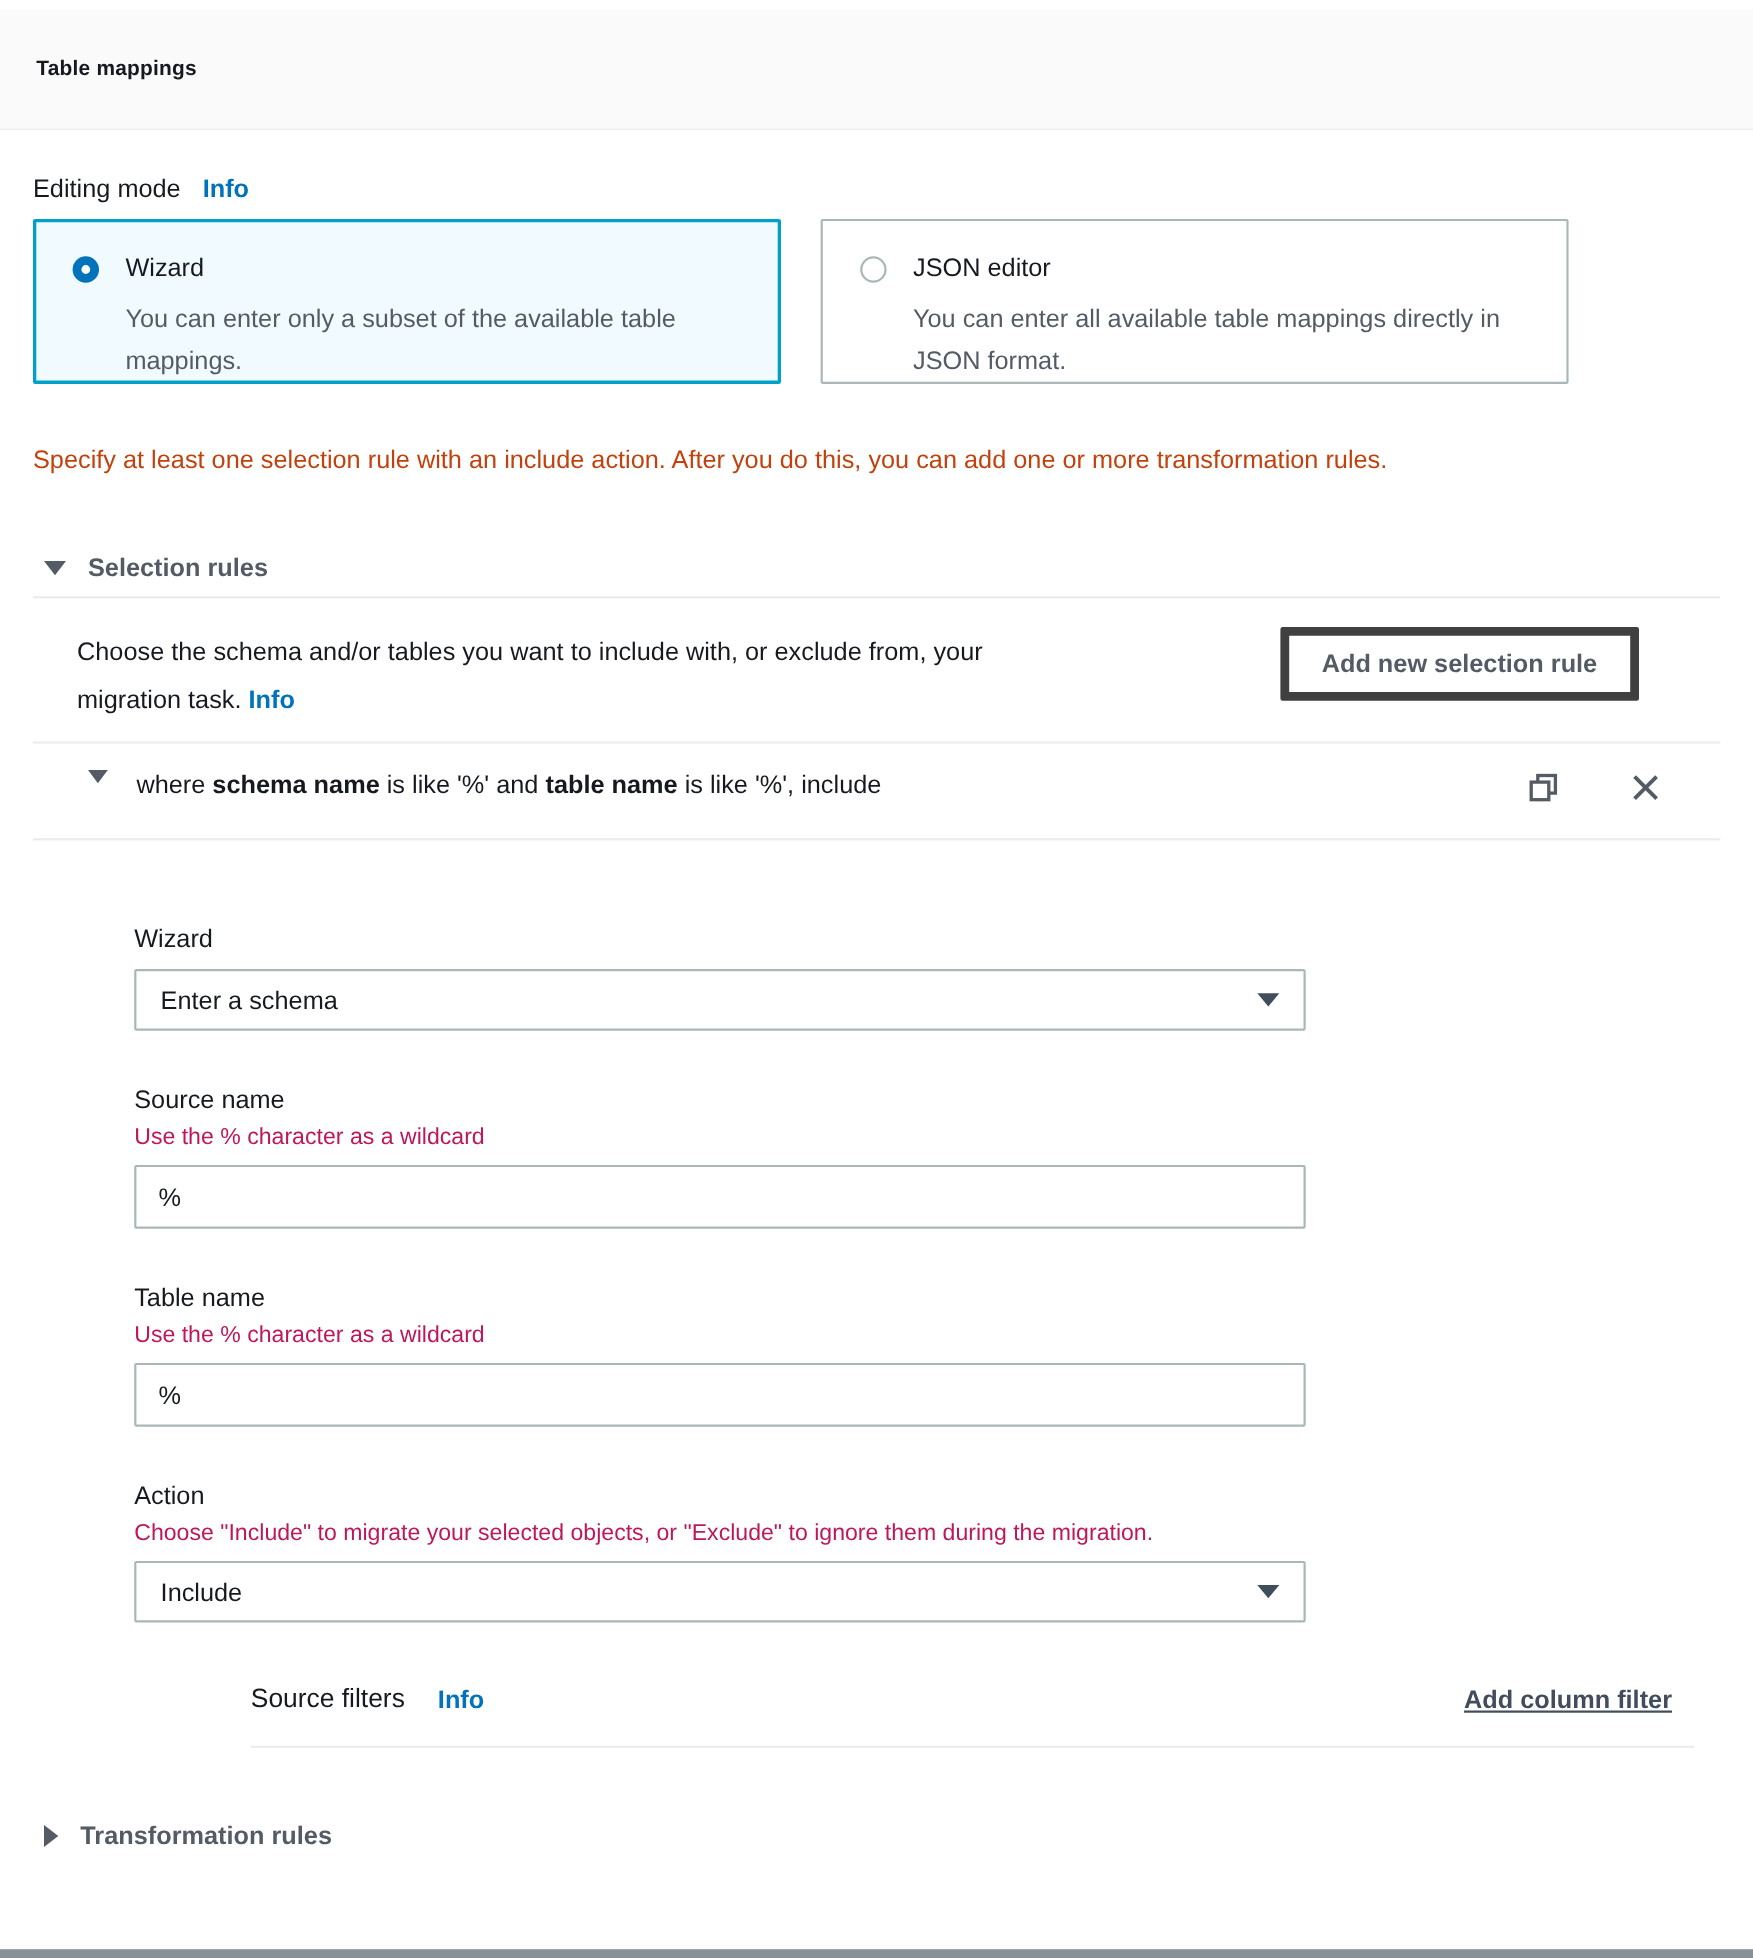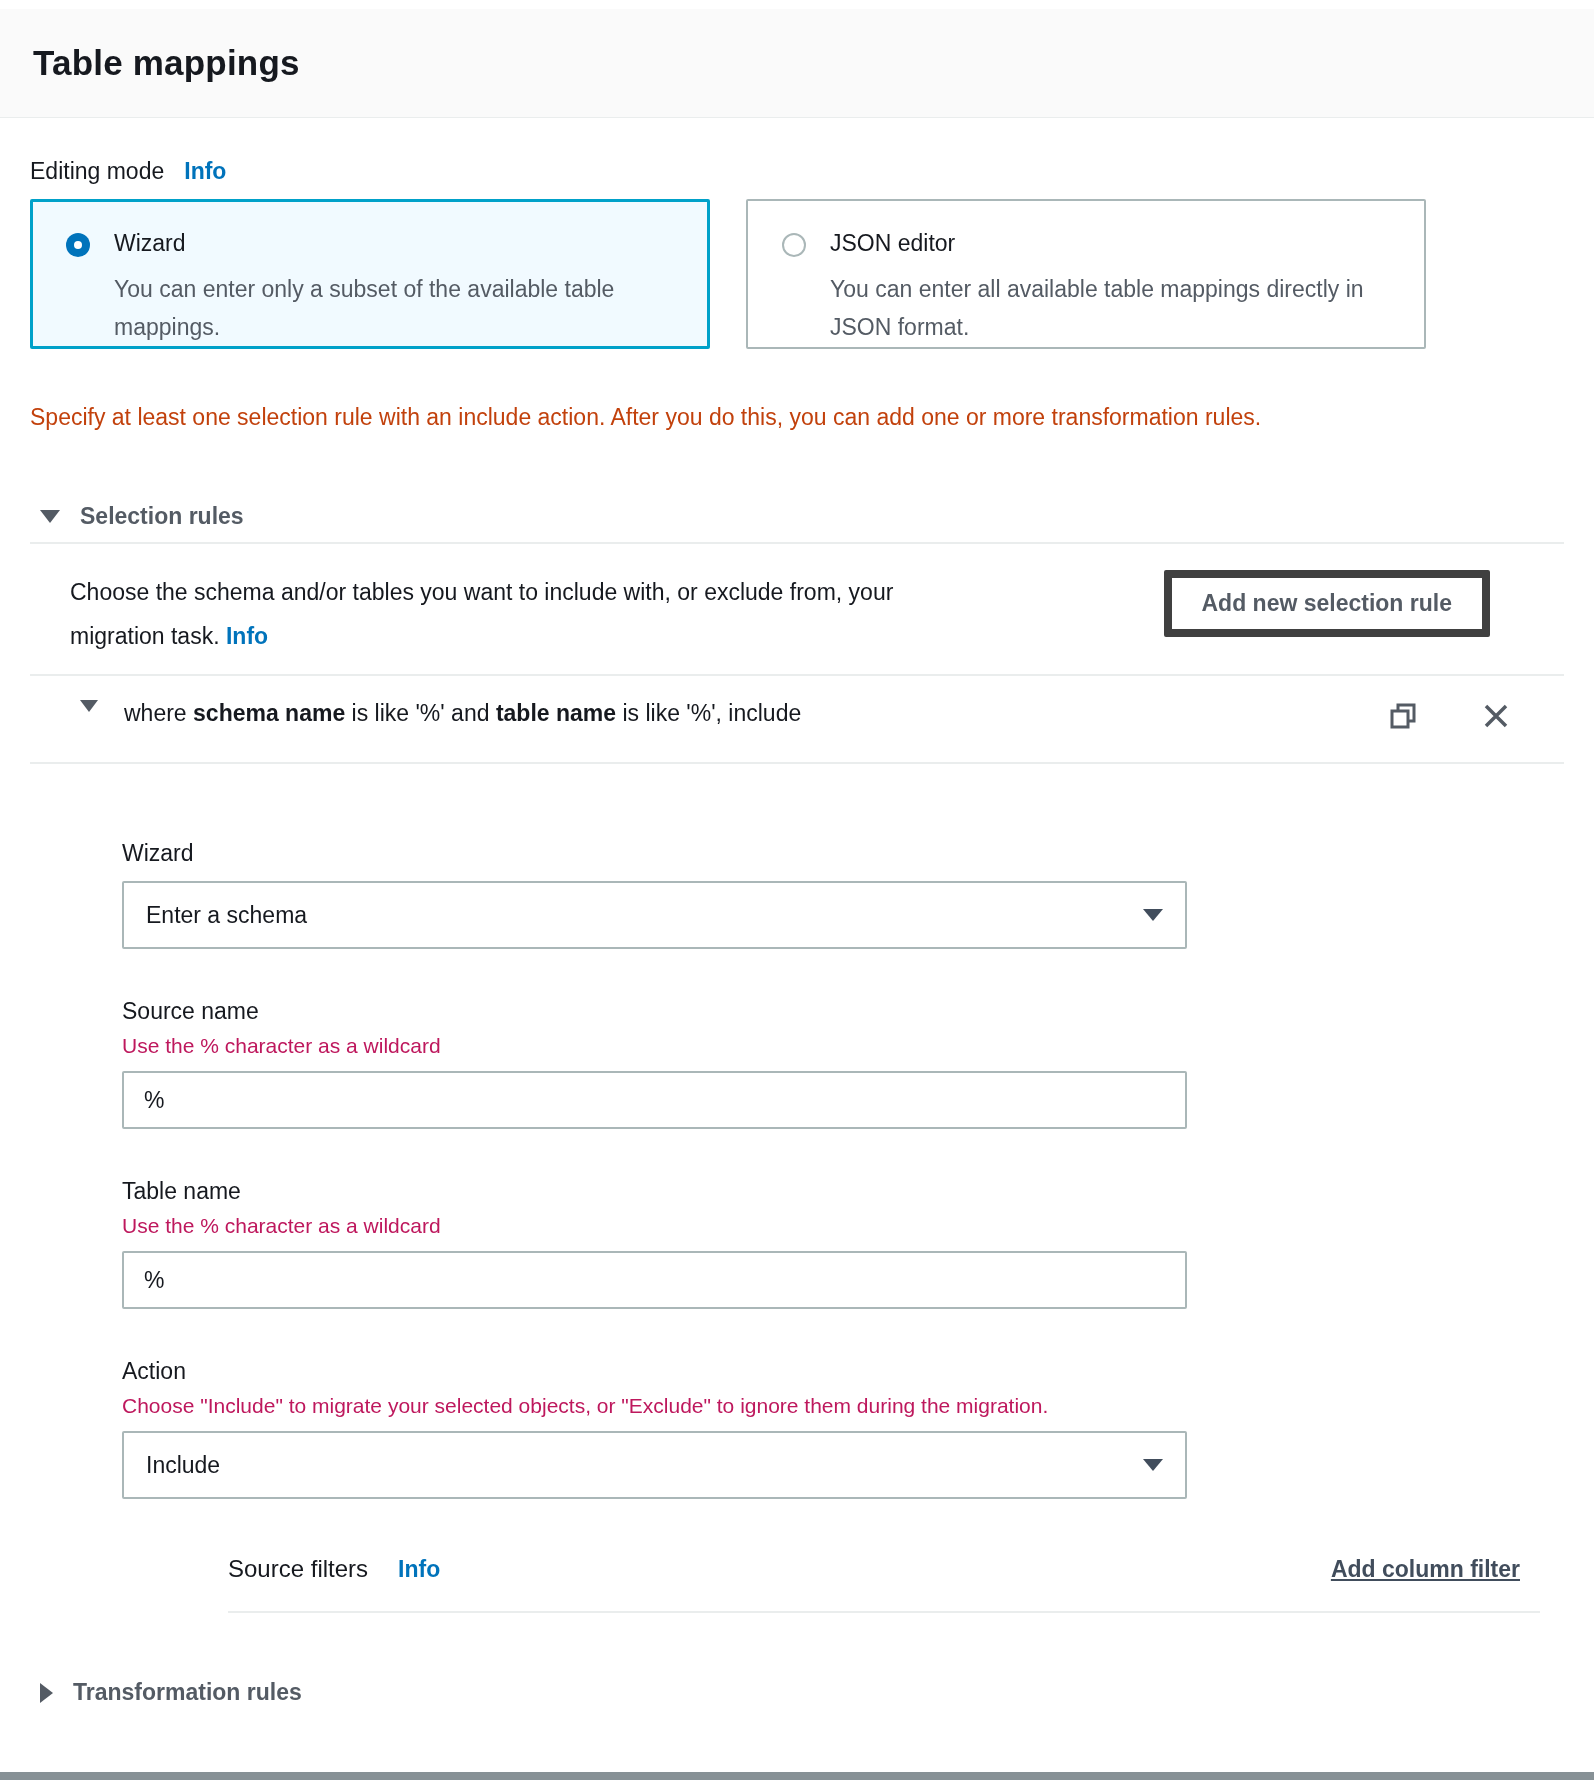--- a/index.html
+++ b/index.html
@@ -7,21 +7,21 @@
   .page {
     position:relative; width:1594px; height:1780px; overflow:hidden;
     background:#ffffff; color:#16191f;
     font-family:"Liberation Sans", sans-serif;
   }
   .top-strip { height:9px; background:#ffffff; }
   .header-band {
     height:109px; background:#fafafa; border-bottom:1px solid #eaeded;
     display:flex; align-items:center; padding:0 33px;
   }
-  .page-title { font-size:35px; font-weight:700; color:#16191f; letter-spacing:.2px; }
+  .page-title { font-size:19px; font-weight:700; color:#16191f; letter-spacing:.2px; }
 
   .content { padding:0 30px; }
 
   .editing-row { margin-top:40px; display:flex; align-items:baseline; gap:20px; font-size:23px; }
   .info-link { color:#0073bb; font-weight:700; font-size:23px; text-decoration:none; cursor:pointer; }
 
   .cards-row { margin-top:14px; display:flex; gap:36px; }
   .card {
     width:680px; height:150px; background:#ffffff;
     border:2px solid #aab7b8; border-radius:2px;
@@ -67,21 +67,21 @@
   .rule-summary { margin-left:26px; font-size:23px; color:#16191f; }
   .rule-summary b { font-weight:700; }
   .rule-actions { margin-left:auto; margin-right:52px; display:flex; align-items:center; gap:62px; }
   .icon-btn { background:none; border:none; padding:0; cursor:pointer; line-height:0; }
 
   .rule-form { margin-left:92px; width:1065px; }
   .field-label { display:block; margin-top:48px; font-size:23px; line-height:28px; color:#16191f; }
   .field-label.first { margin-top:75px; }
   .field-hint { margin-top:8px; font-size:21px; line-height:26px; color:#be185d; }
   .select-box {
-    margin-top:14px; width:100%; height:68px;
+    margin-top:14px; width:100%; height:56px;
     border:2px solid #aab7b8; border-radius:2px; background:#ffffff;
     display:flex; align-items:center; justify-content:space-between;
     padding:0 22px; font-size:23px; color:#16191f; cursor:pointer;
   }
   .select-box .caret { width:0; height:0; border-left:10px solid transparent; border-right:10px solid transparent; border-top:12px solid #414d5c; }
   .text-input {
     margin-top:12px; width:100%; height:58px;
     border:2px solid #aab7b8; border-radius:2px; background:#ffffff;
     font-family:"Liberation Sans", sans-serif; font-size:23px; color:#16191f;
     padding:0 20px; outline:none;

